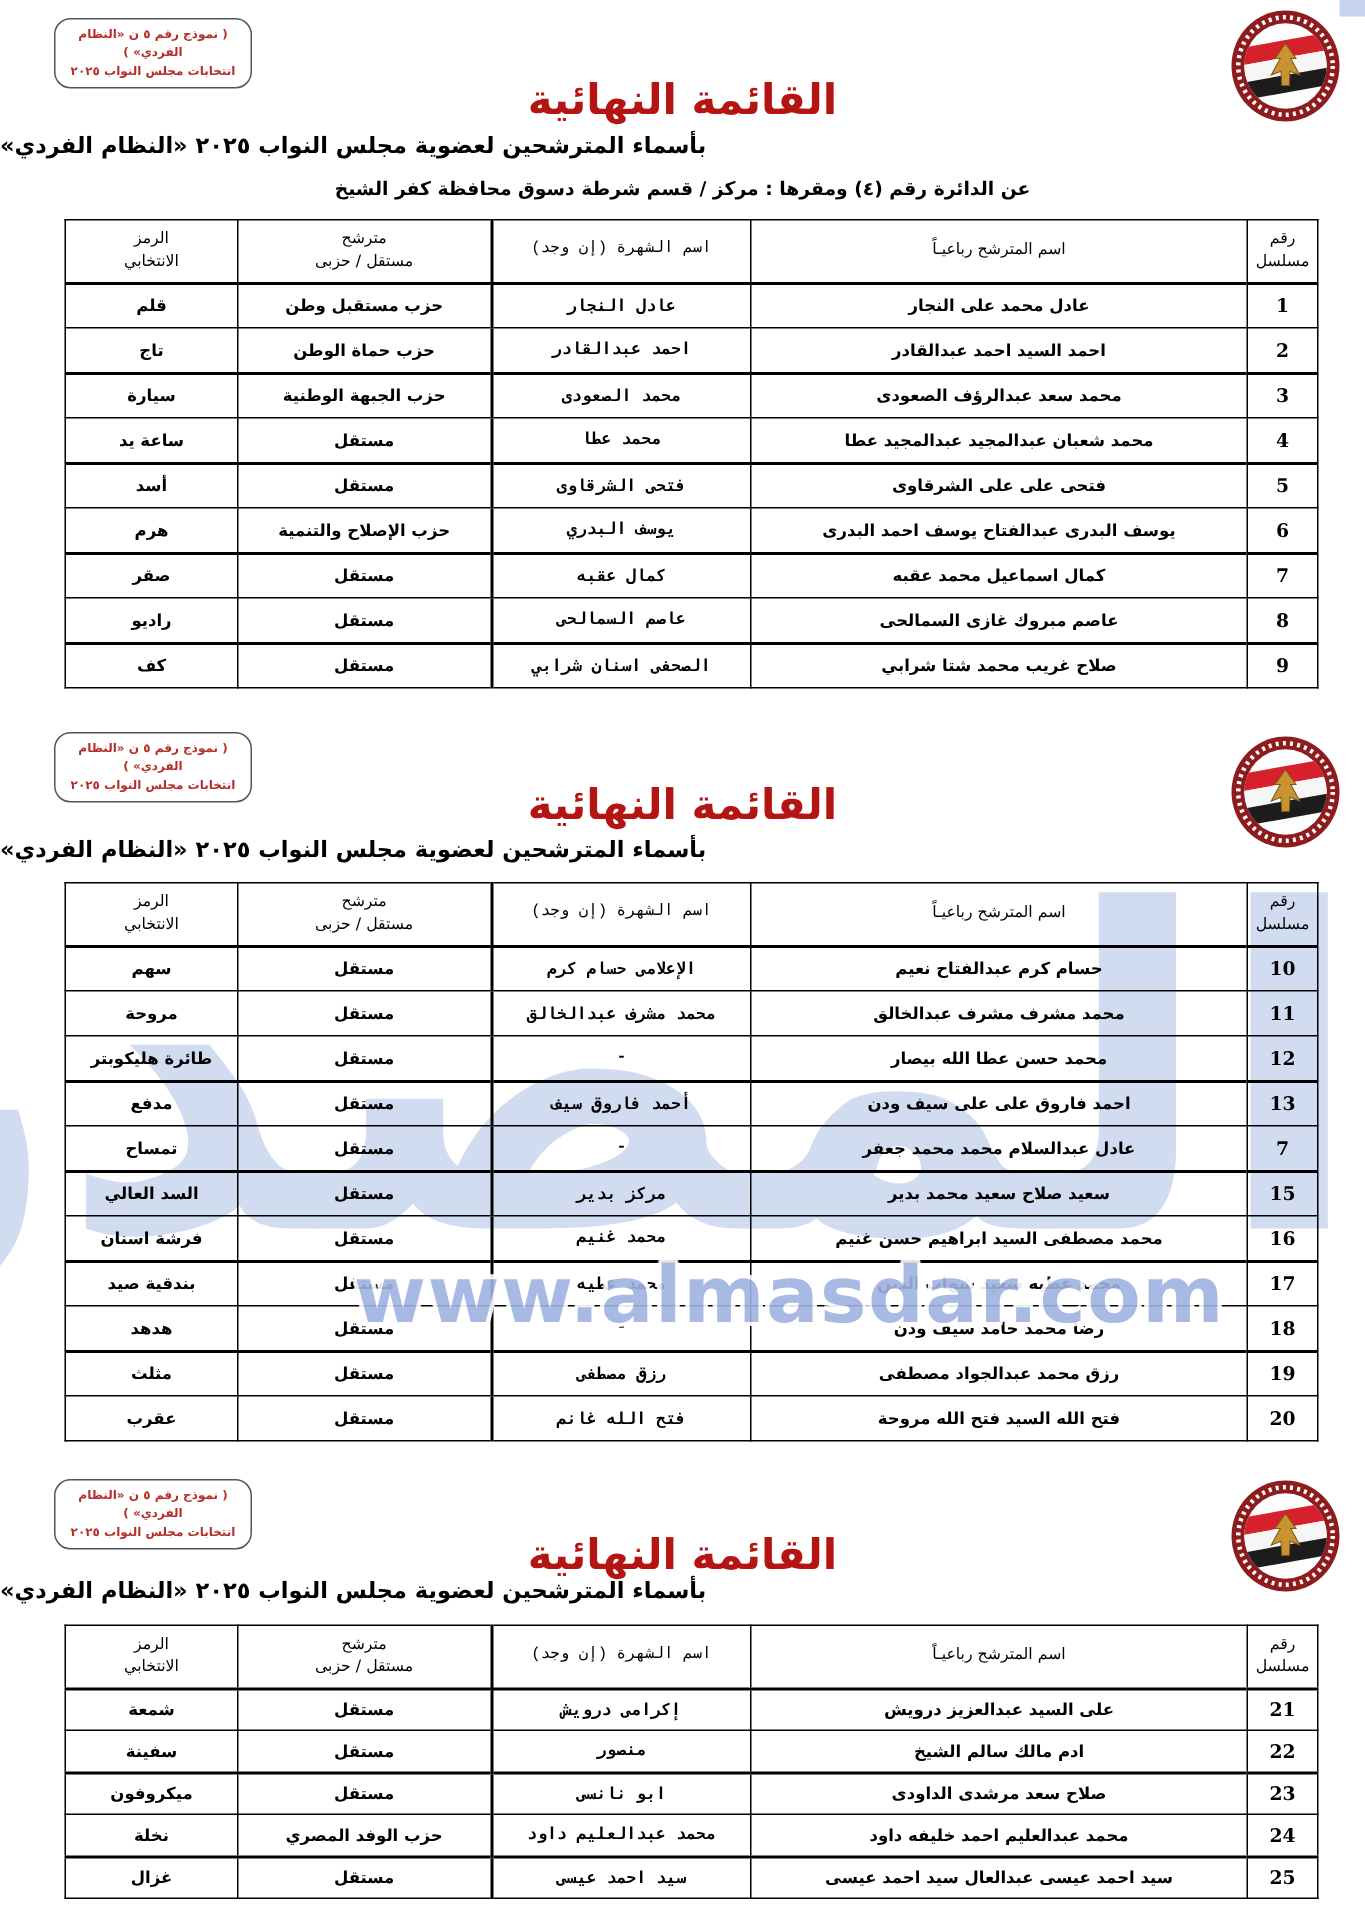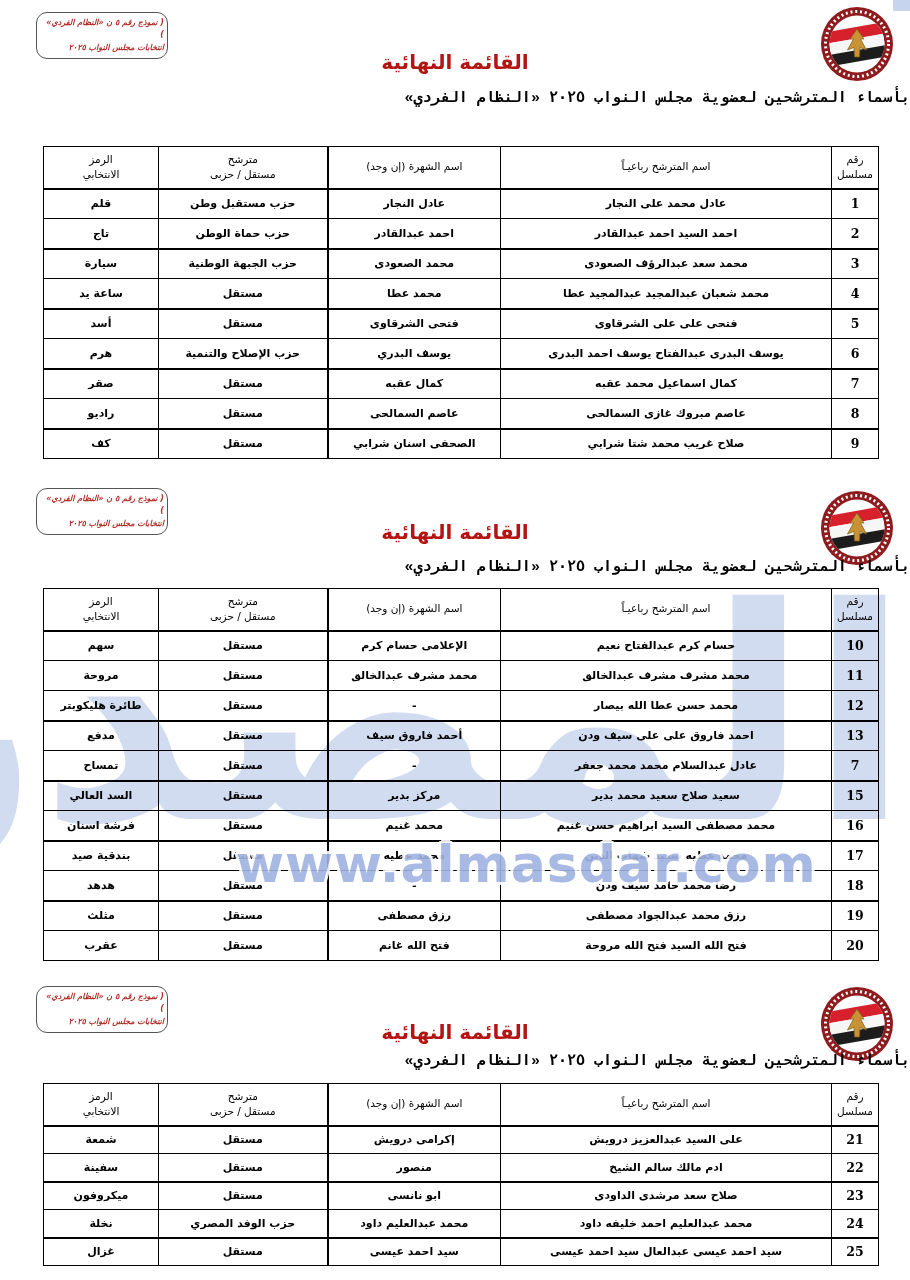--- a/index.html
+++ b/index.html
@@ -28,37 +28,37 @@
 
   
   .section { position:absolute; left:0; width:910px; z-index:1; }
   .s1 { top:0;    height:480px; }
   .s2 { top:480px; height:498px; }
   .s3 { top:978px; height:302px; }
 
   .form-box {
     position:absolute; left:36px; width:132px; min-height:40px;
     border:1.3px solid #555; border-radius:11px; padding:4px 3px;
-    text-align:right; color:#b3302a; font-size:8px; font-weight:bold;
-    line-height:1.55; background:#fff;font-style:italic;
+    text-align:center; color:#b3302a; font-size:8px; font-weight:bold;
+    line-height:1.55; background:#fff;
   }
   .s1 .form-box { top:12px; } .s2 .form-box { top:8px; } .s3 .form-box { top:8px; }
 
   .logo { position:absolute; left:820px; width:74px; height:76px; }
   .s1 .logo { top:6px; } .s2 .logo { top:10px; } .s3 .logo { top:8px; }
 
   .doc-title {
     position:absolute; left:0; width:100%; text-align:center;
-    color:#b41412; font-size:20px; font-weight:bold;
+    color:#b41412; font-size:28px; font-weight:bold;
   }
   .s1 .doc-title { top:50px; } .s2 .doc-title { top:40px; } .s3 .doc-title { top:42px; }
 
   .doc-subtitle {
-    position:absolute; left:0; width:100%; text-align:right;
-    color:#000; font-size:15px; font-weight:bold;font-family:Liberation Mono, monospace;
+    position:absolute; left:0; width:100%; text-align:left;
+    color:#000; font-size:15px; font-weight:bold;
   }
   .s1 .doc-subtitle { top:88px; } .s2 .doc-subtitle { top:77px; } .s3 .doc-subtitle { top:73px; }
 
   .district {
     position:absolute; top:118px; left:0; width:100%; text-align:center;
     font-size:12.5px; font-weight:bold; color:#000;
   }
 
   
   table.roster {
@@ -75,21 +75,21 @@
   .roster th {
     font-weight:normal; font-size:10.5px; height:42px;
     white-space:pre-line; line-height:1.5;
   }
   .roster td { font-weight:bold; font-size:11px; }
   .s1 .roster td, .s2 .roster td { height:30px; }
   .s3 .roster td { height:28px;margin-top:11px; }
   .roster td:first-child { font-size:12.5px; font-family:"DejaVu Serif", serif; }
 
   .roster thead th { border-bottom:2.2px solid #000; }
-  .roster th:nth-child(3), .roster td:nth-child(3) { border-left-width:2.4px; }
+  .roster th:nth-child(3), .roster td:nth-child(3) { border-left-width:2.4px;font-family:Liberation Mono, monospace; }
   .s1 tbody tr:nth-child(2n+3) td,
   .s3 tbody tr:nth-child(2n+3) td,
   .s2 tbody tr:nth-child(2n+4) td { border-top-width:2.2px; }
 </style>
 </head>
 <body>
 
 <div class="sheet">
 
   <div class="wm-big">المصدر</div>
@@ -113,20 +113,21 @@
         <g transform="rotate(-10 37 38)">
           <rect x="9" y="21" width="56" height="11.5" fill="#d6202c"></rect>
           <rect x="9" y="32.5" width="56" height="11.5" fill="#f6f6f6"></rect>
           <rect x="9" y="44" width="56" height="11.5" fill="#1c1c1c"></rect>
         </g>
       </g>
       <path d="M37 23 L30 33 L33.5 33 L27.5 44 L34 41.5 L34.5 51 L39.5 51 L40 41.5 L46.5 44 L40.5 33 L44 33 Z" fill="#c99232" stroke="#7a5a14" stroke-width="0.7"></path>
     </svg>
     <div class="doc-title">القائمة النهائية</div>
     <div class="doc-subtitle">بأسماء المترشحين لعضوية مجلس النواب ٢٠٢٥ «النظام الفردي»</div>
+    <div class="district">عن الدائرة رقم  (٤)   ومقرها : مركز / قسم شرطة دسوق   محافظة كفر الشيخ</div>
     <table class="roster">
       <colgroup>
           <col style="width:47px">
           <col style="width:331px">
           <col style="width:173px">
           <col style="width:169px">
           <col style="width:115px">
         </colgroup>
       <thead>
         <tr>

